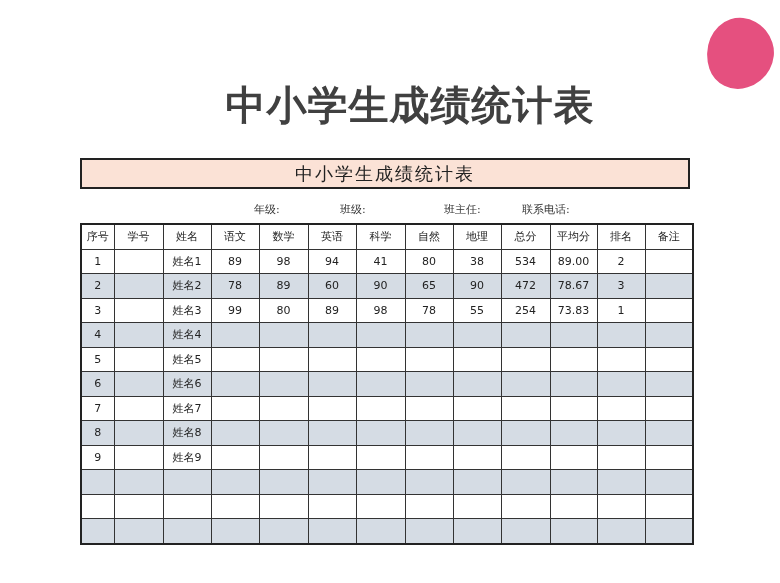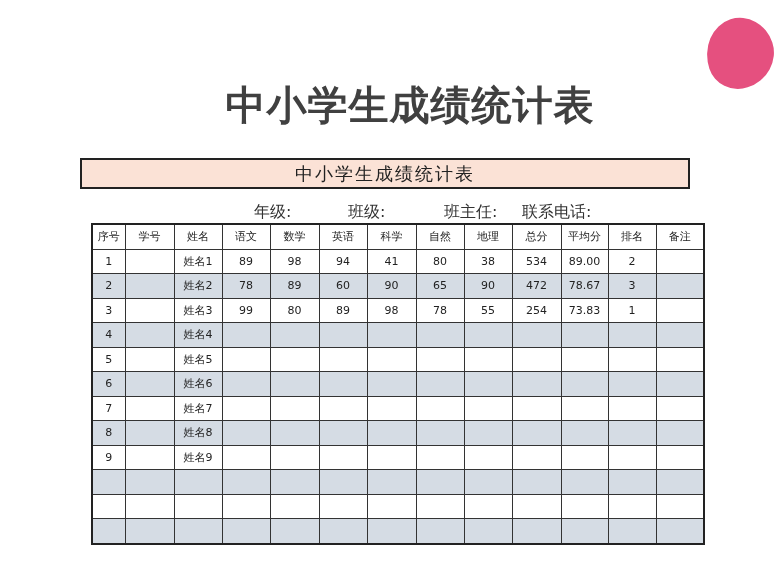--- a/index.html
+++ b/index.html
@@ -14,41 +14,41 @@
   }
   .main-title {
     position: absolute; left: 0; width: 820px; top: 78px; text-align: center;
     font-size: 40px; font-weight: bold; color: #404040; letter-spacing: 1px;
   }
   .sheet-title {
     position: absolute; left: 80px; top: 158px; width: 610px; height: 31px;
     box-sizing: border-box; border: 2px solid #222; background: #fbe2d6;
     text-align: center; line-height: 27px; font-size: 18px; color: #222; letter-spacing: 2px;
   }
-  .info { position: absolute; top: 202px; font-size: 16px; color: #333; }
+  .info { position: absolute; top: 202px; font-size: 11px; color: #333; }
   table.grades {
     position: absolute; left: 80px; top: 223px; border-collapse: collapse;
-    border: 2px solid #222; table-layout: fixed; width: 612px; margin-left: 11px;
+    border: 2px solid #222; table-layout: fixed; width: 612px;
   }
   table.grades td, table.grades th {
     border: 1px solid #333; height: 23.5px; padding: 0; text-align: center;
     font-size: 11px; font-weight: normal; color: #222; overflow: hidden; white-space: nowrap;
   }
   table.grades tr.shade td { background: #d5dce4; }
 </style>
 </head>
 <body>
 
 <div class="blob"></div>
 <div class="main-title">中小学生成绩统计表</div>
 
 <div class="sheet-title">中小学生成绩统计表</div>
 
 <div class="info" style="left:254px">年级:</div>
-<div class="info" style="left:348px">班级:</div>
+<div class="info" style="left:340px">班级:</div>
 <div class="info" style="left:444px">班主任:</div>
 <div class="info" style="left:522px">联系电话:</div>
 
 <table class="grades">
   <colgroup>
     <col style="width:33px">
       <col style="width:49px">
       <col style="width:48px">
       <col style="width:48px">
     <col style="width:49px">

